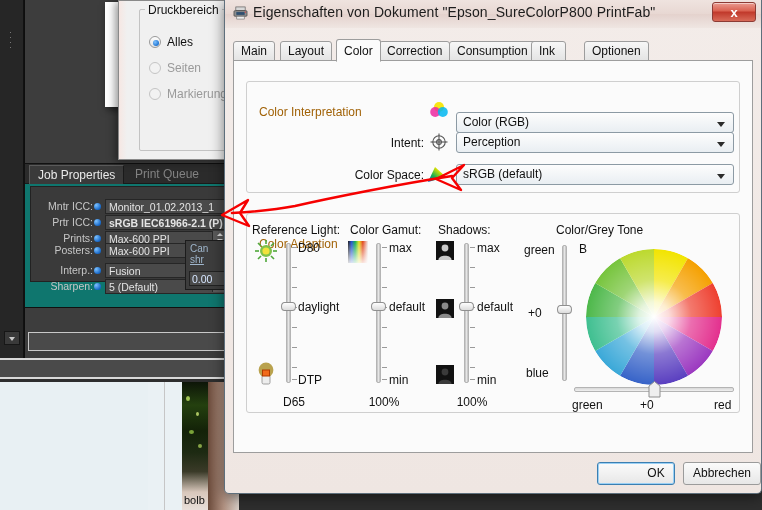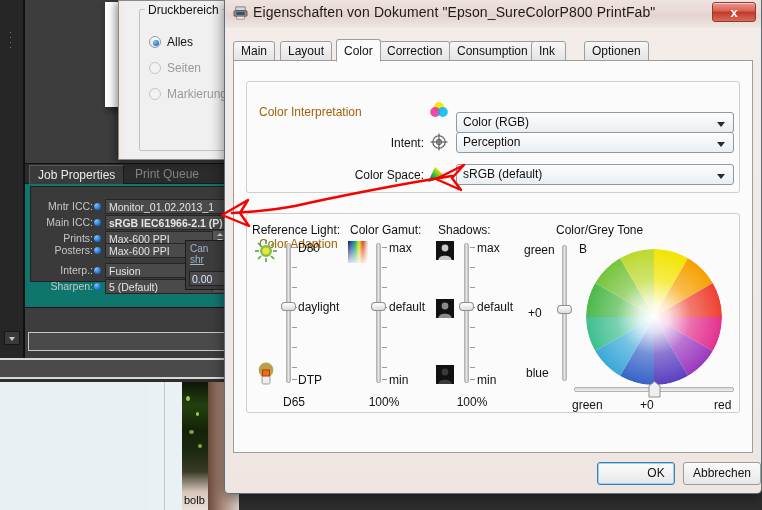--- a/index.html
+++ b/index.html
@@ -157,21 +157,21 @@
         <span>Print Queue</span>
       </div>
     </div>
     <div class="jp-body">
       <div class="jp-row" style="top:12px">
         <span class="jp-label">Mntr ICC:</span>
         <span class="jp-bullet"></span>
         <span class="jp-field wide">Monitor_01.02.2013_1</span>
       </div>
       <div class="jp-row" style="top:28px">
-        <span class="jp-label">Main ICC:</span>
+        <span class="jp-label">Prtr ICC:</span>
         <span class="jp-bullet"></span>
         <span class="jp-field wide bold">sRGB IEC61966-2.1 (P)</span>
       </div>
       <div class="jp-row" style="top:44px">
         <span class="jp-label">Prints:</span>
         <span class="jp-bullet"></span>
         <span class="jp-field spin">Max-600 PPI</span>
         <span class="spin-btn" style="left:181px"></span>
       </div>
       <div class="jp-row" style="top:56px">

